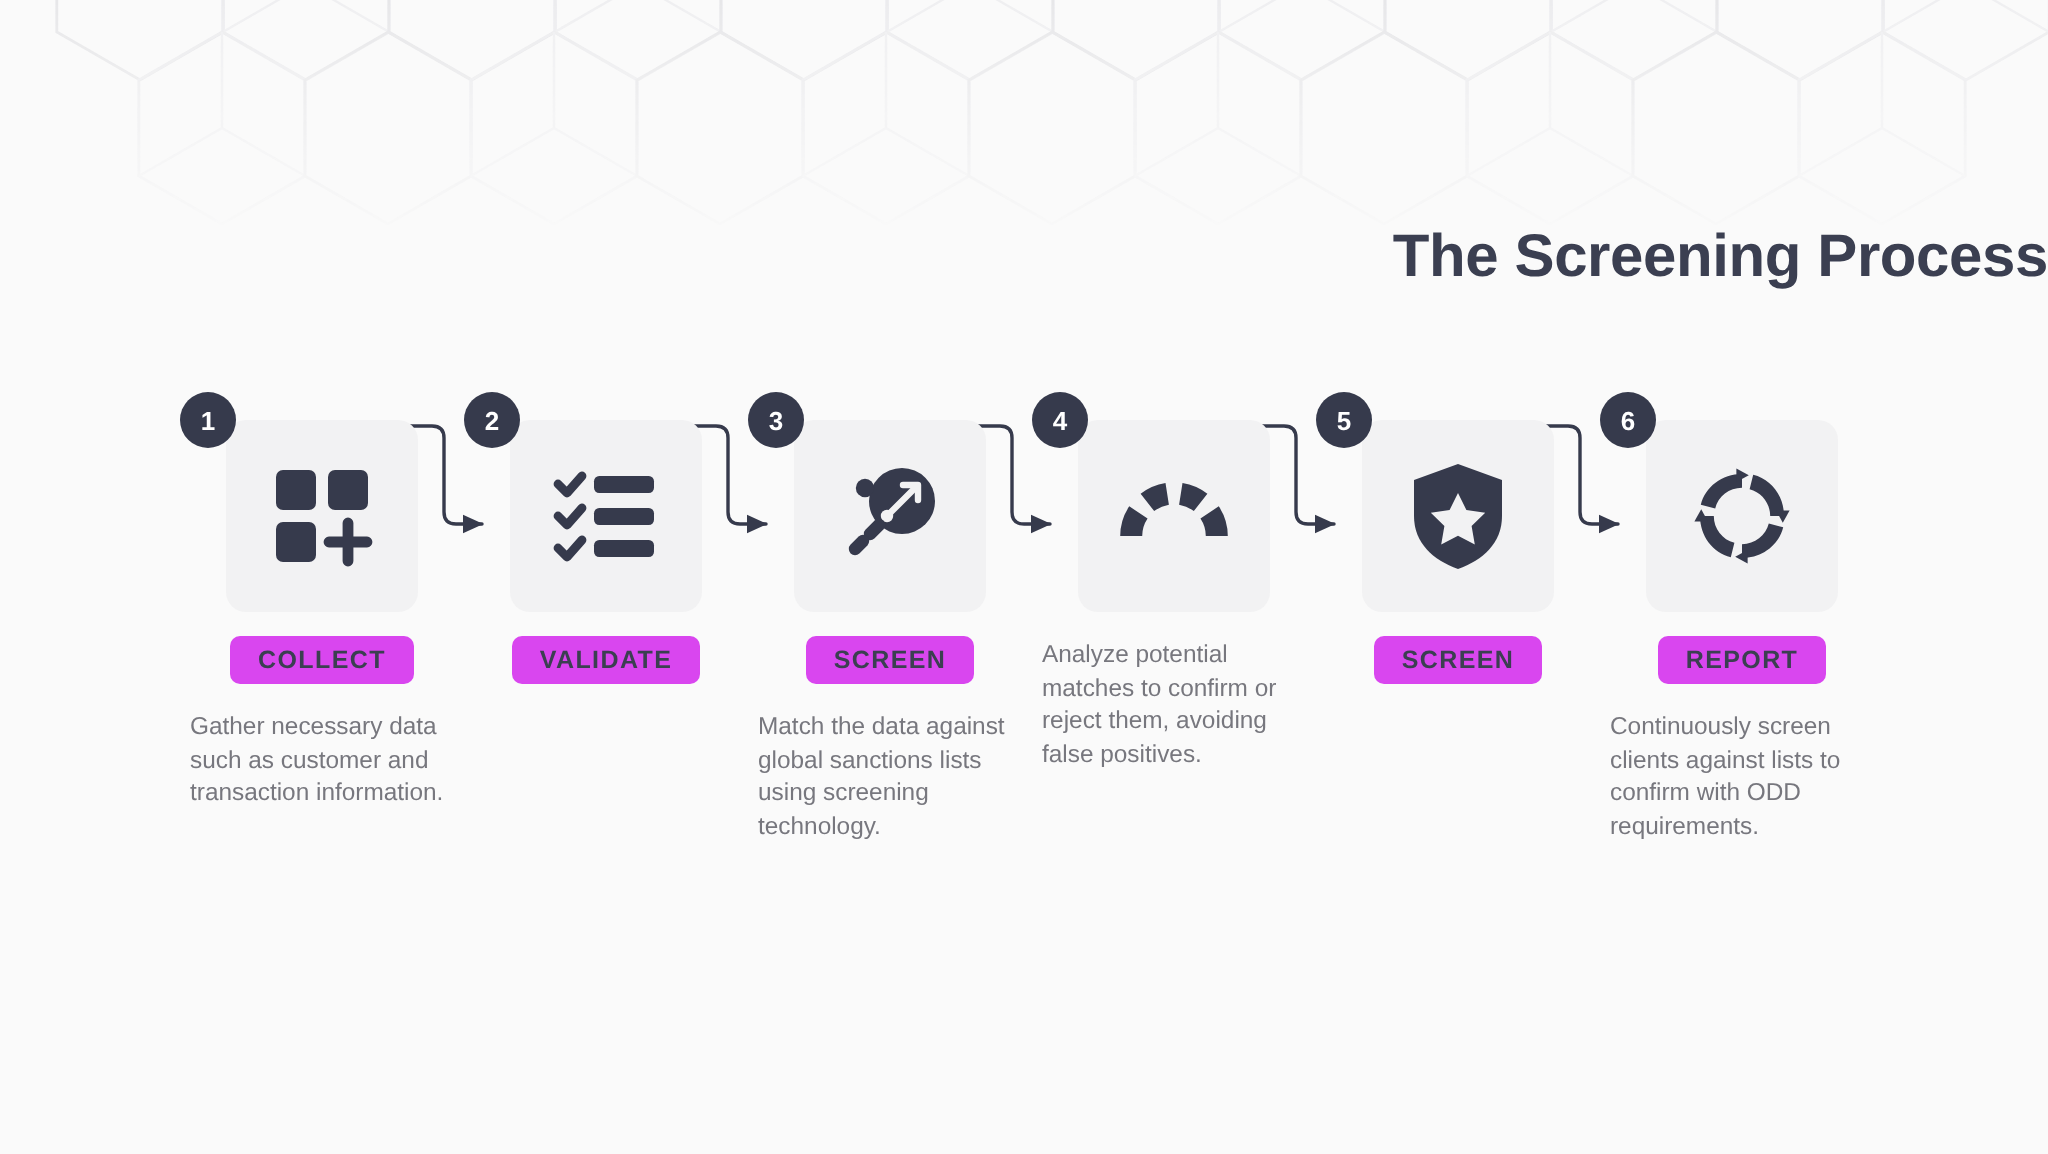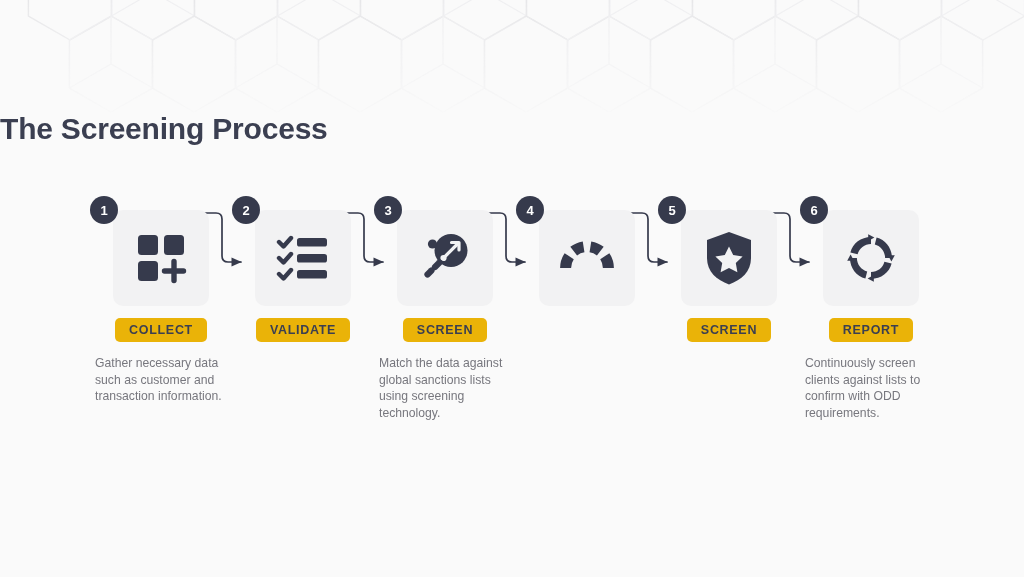--- a/index.html
+++ b/index.html
@@ -25,21 +25,21 @@
     pointer-events: none;
     z-index: 0;
   }
 
   
   #page-title {
     position: absolute;
     top: 112px;
     left: 0;
     width: 1024px;
-    text-align: left;
+    text-align: right;
     font-size: 30px;
     font-weight: bold;
     color: #3b3f51;
     letter-spacing: -0.2px;
     z-index: 3;
   }
 
   
   #diagram {
     position: absolute;
@@ -91,21 +91,21 @@
     font-size: 13px;
     font-weight: bold;
     display: flex;
     align-items: center;
     justify-content: center;
     z-index: 5;
   }
 
   .step-label {
     margin: 12px auto 0 auto;
-    background: #eab308;
+    background: #d946ef;
     border-radius: 5px;
     height: 24px;
     line-height: 24px;
     padding: 0 14px;
     display: table;
     font-size: 12.5px;
     font-weight: bold;
     letter-spacing: 0.7px;
     color: #3b3f51;
     white-space: nowrap;
@@ -288,20 +288,21 @@
       <div class="num-badge">4</div>
       <svg class="icon-svg" width="56" height="56" viewBox="0 0 56 56">
         <g fill="none" stroke="#363a4c" stroke-width="11" stroke-linecap="butt">
           <path d="M6.6 38 A21.4 21.4 0 0 1 10.2 26.2"></path>
           <path d="M14.7 21.2 A21.4 21.4 0 0 1 24.6 16.9"></path>
           <path d="M31.4 16.9 A21.4 21.4 0 0 1 41.3 21.2"></path>
           <path d="M45.8 26.2 A21.4 21.4 0 0 1 49.4 38"></path>
         </g>
       </svg>
     </div>
+    <div class="step-desc">Analyze potential matches to confirm or reject them, avoiding false positives.</div>
   </div>
 
   <div class="step" style="left:658px;">
     <div class="icon-card">
       <div class="num-badge">5</div>
       <svg class="icon-svg" width="52" height="56" viewBox="0 0 52 56">
         <path d="M26 2 L48 10 L48 28 C48 41.5 38.5 50 26 54.5
                  C13.5 50 4 41.5 4 28 L4 10 Z" fill="#363a4c"></path>
         <path d="M26 16.5 L30.2 25 L39.6 26.4 L32.8 33 L34.4 42.3
                  L26 37.9 L17.6 42.3 L19.2 33 L12.4 26.4 L21.8 25 Z" fill="#f2f2f3"></path>

